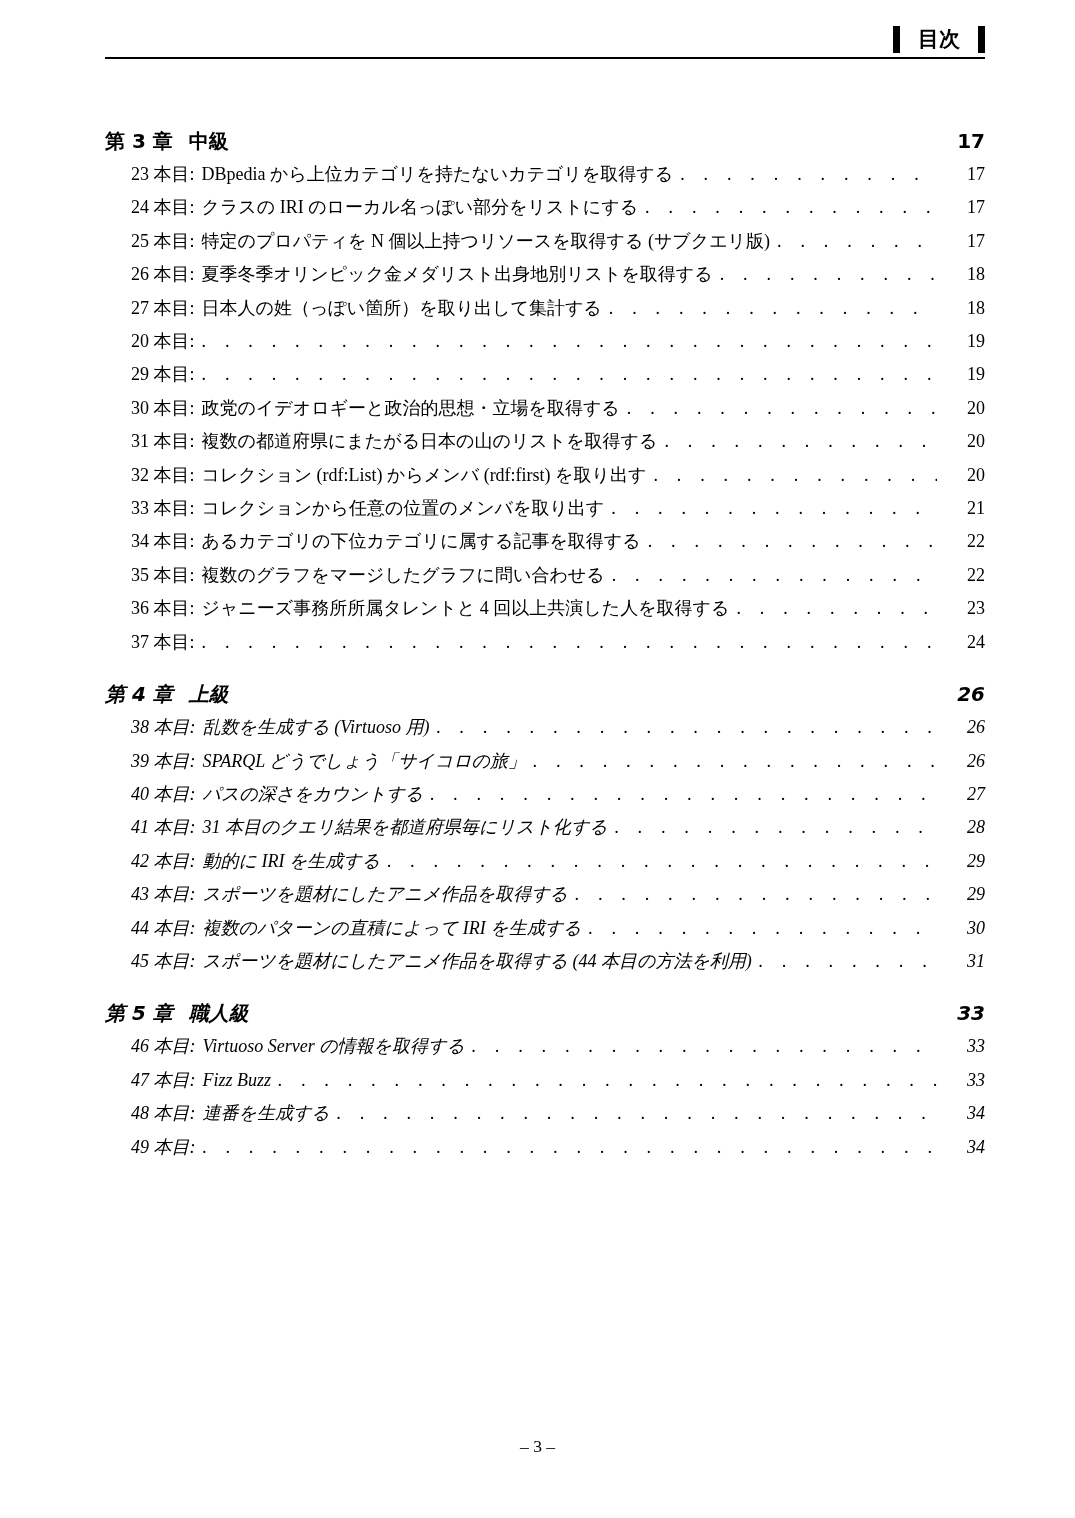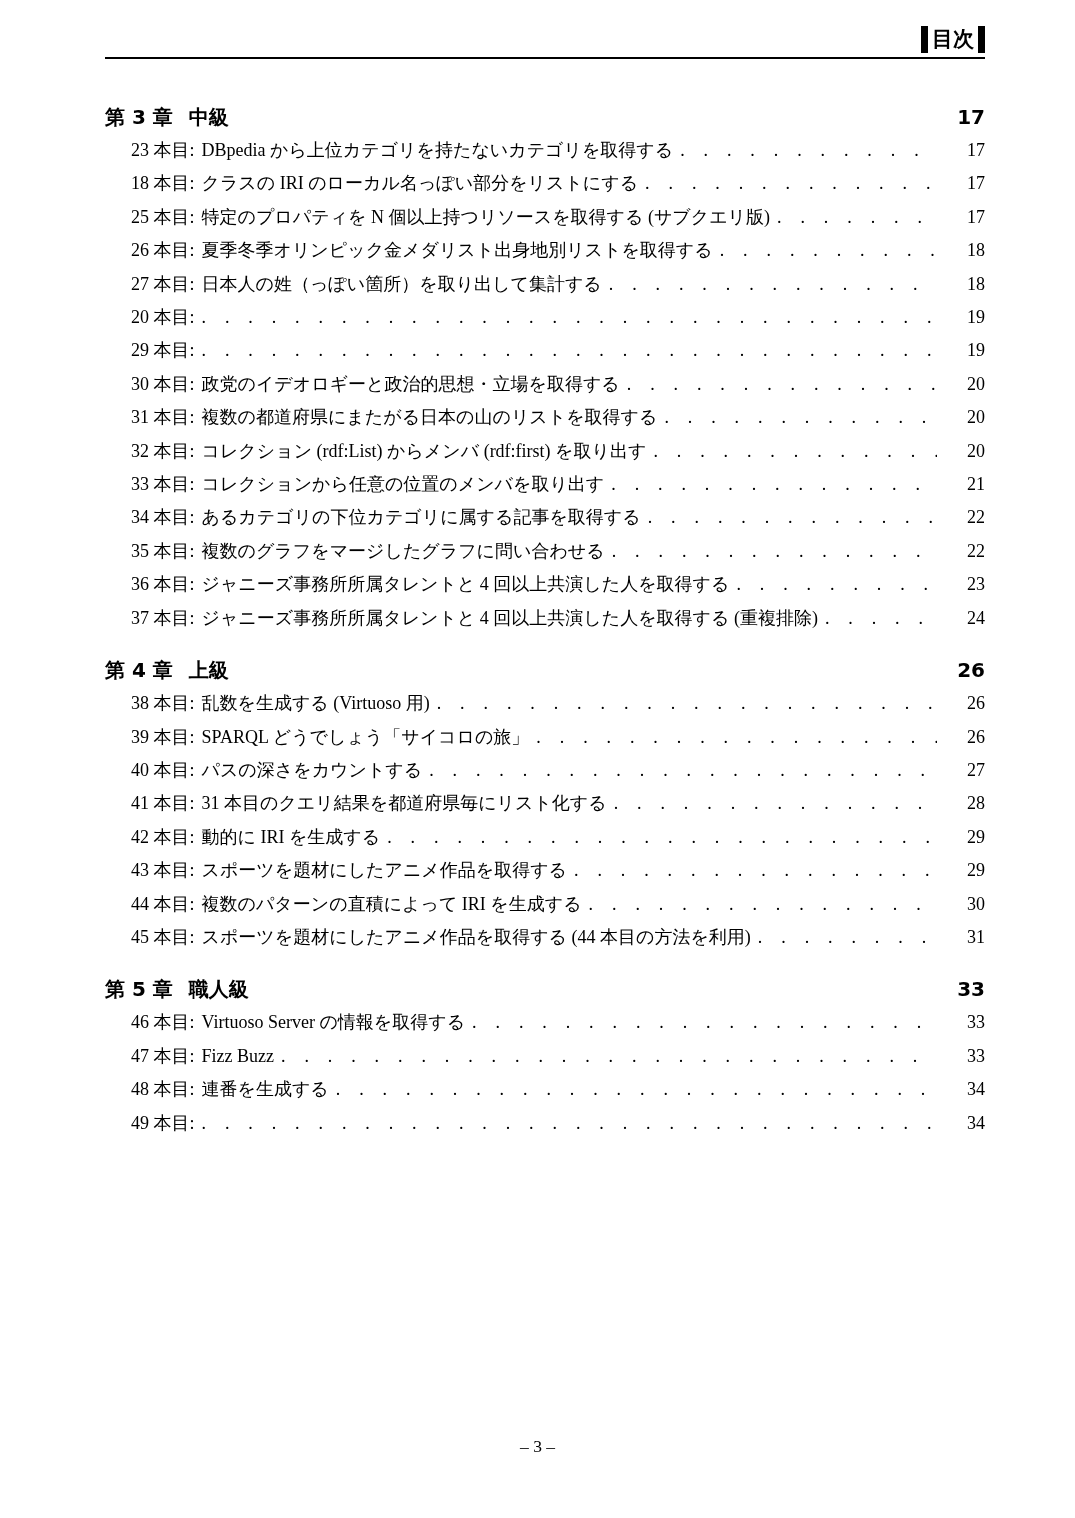--- a/index.html
+++ b/index.html
@@ -25,40 +25,41 @@
   .runhead {
     height: 57px;
     border-bottom: 2px solid #000;
     display: flex;
     justify-content: flex-end;
     align-items: flex-end;
   }
   .runhead-box {
     display: inline-flex;
     align-items: center;
-    gap: 4px;
+    gap: 18px;
     margin-bottom: 4px;
   }
   .runhead-bar {
     width: 7px;
     height: 27px;
     background: #000;
   }
   .runhead-title {
     font-family: "DejaVu Sans", "Liberation Sans", sans-serif;
     font-weight: bold;
     font-size: 21px;
     line-height: 1;
   }
   
   .toc {
-    margin-top: 42px;
+    margin-top: 66px;
   }
   .chapter-block + .chapter-block {
     margin-top: 19px;
+    font-style: italic;
   }
   .chapter-heading {
     display: flex;
     font-family: "DejaVu Sans", "Liberation Sans", sans-serif;
     font-weight: bold;
     font-size: 20px;
     line-height: 33px;
     white-space: nowrap;
   }
   .ch-title { margin-left: 16px; }
@@ -122,21 +123,21 @@
           <span class="ch-spacer"></span>
           <span class="ch-page">17</span>
         </div>
         <div class="toc-entry">
           <span class="en-label">23 本目:</span>
           <span class="en-title">DBpedia から上位カテゴリを持たないカテゴリを取得する</span>
           <span class="dots"></span>
           <span class="en-page">17</span>
         </div>
         <div class="toc-entry">
-          <span class="en-label">18 本目:</span>
+          <span class="en-label">24 本目:</span>
           <span class="en-title">クラスの IRI のローカル名っぽい部分をリストにする</span>
           <span class="dots"></span>
           <span class="en-page">17</span>
         </div>
         <div class="toc-entry">
           <span class="en-label">25 本目:</span>
           <span class="en-title">特定のプロパティを N 個以上持つリソースを取得する (サブクエリ版)</span>
           <span class="dots"></span>
           <span class="en-page">17</span>
         </div>
@@ -199,21 +200,20 @@
           <span class="en-page">22</span>
         </div>
         <div class="toc-entry">
           <span class="en-label">36 本目:</span>
           <span class="en-title">ジャニーズ事務所所属タレントと 4 回以上共演した人を取得する</span>
           <span class="dots"></span>
           <span class="en-page">23</span>
         </div>
         <div class="toc-entry">
           <span class="en-label">37 本目:</span>
-          <span class="en-title">ジャニーズ事務所所属タレントと 4 回以上共演した人を取得する (重複排除)</span>
           <span class="dots"></span>
           <span class="en-page">24</span>
         </div>
       </section>
       <section class="chapter-block">
         <div class="chapter-heading">
           <span class="ch-label">第 4 章</span>
           <span class="ch-title">上級</span>
           <span class="ch-spacer"></span>
           <span class="ch-page">26</span>

